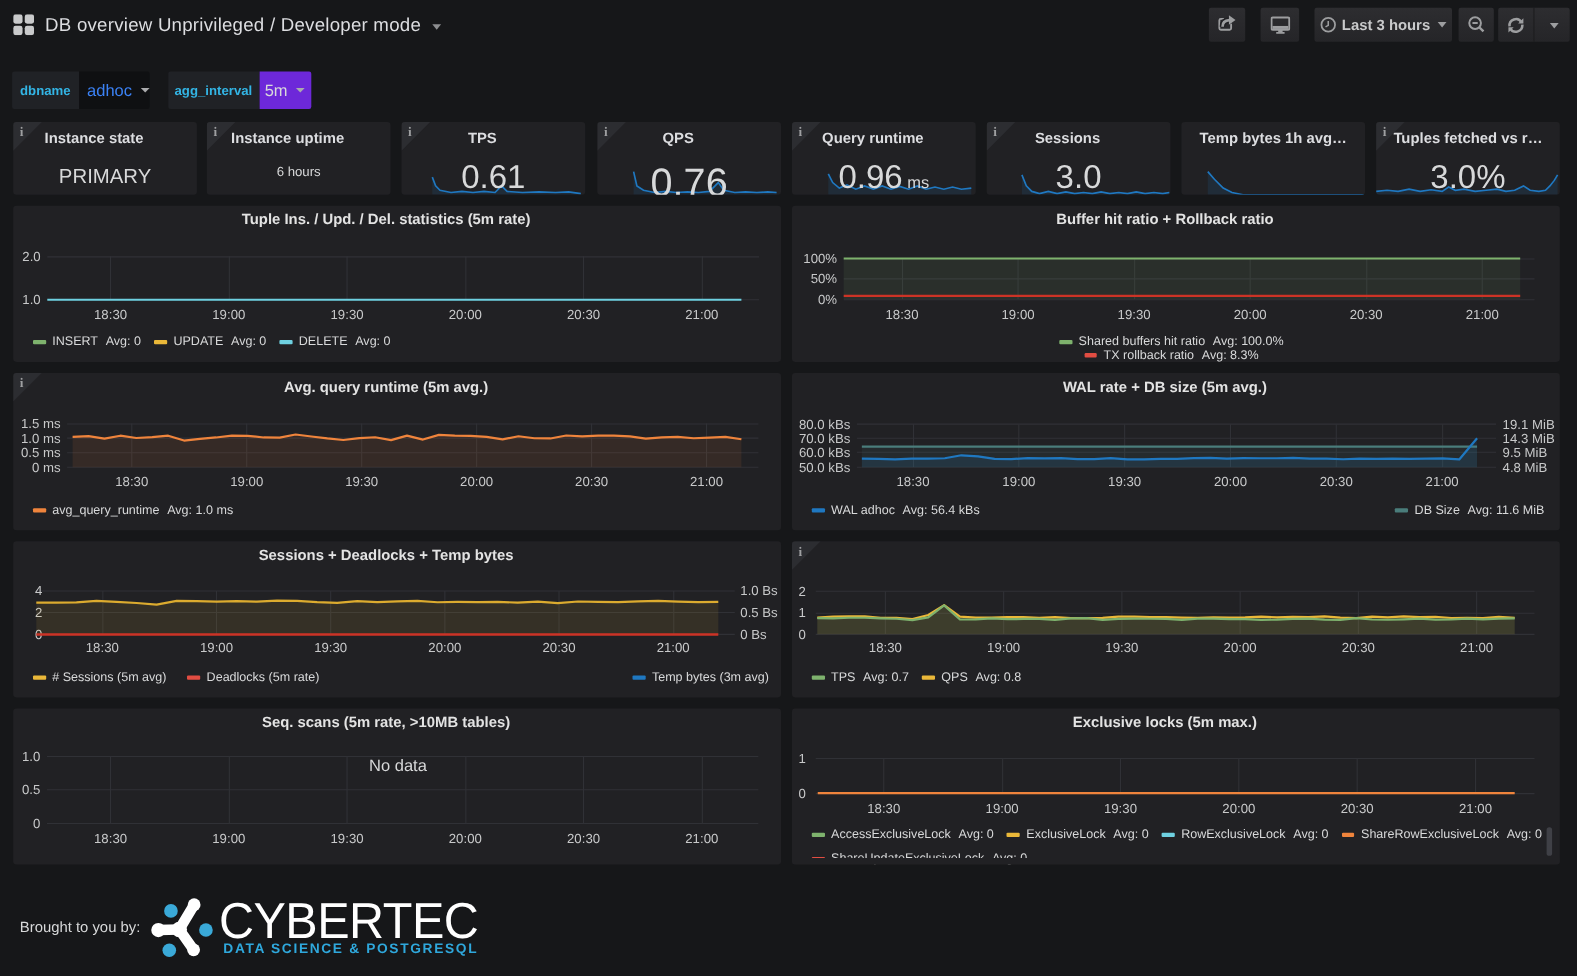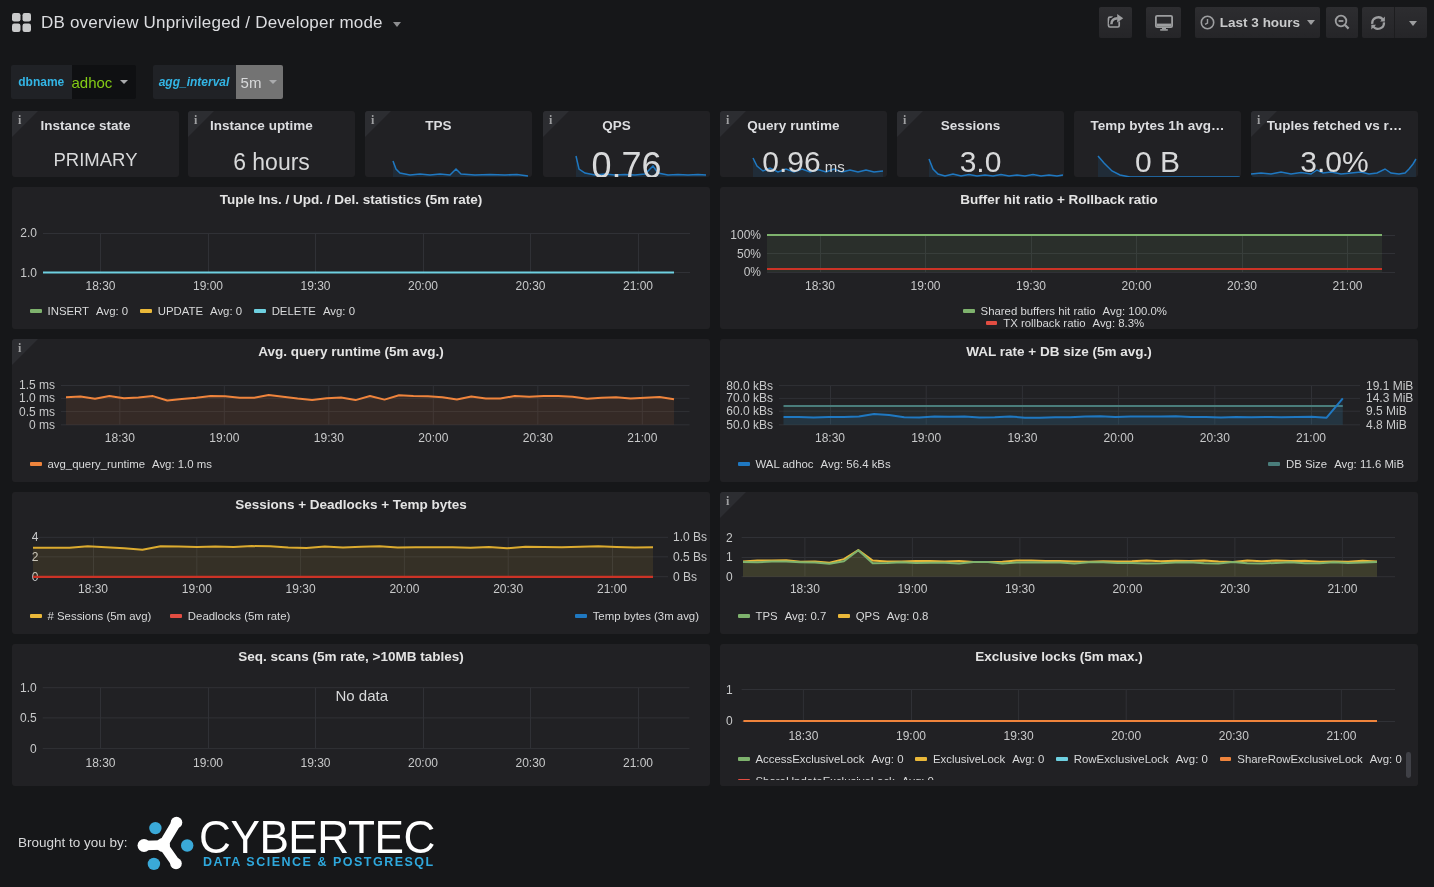--- a/index.html
+++ b/index.html
@@ -56,41 +56,42 @@
 <svg width="16" height="16" viewBox="0 0 16 16" style="margin-left:8px">
 <path d="M2.3 8.9 A 5.9 5.9 0 0 1 13.2 5.2" stroke="#9d9ea0" stroke-width="2.3" fill="none"></path>
 <path d="M13.9 7.3 A 5.9 5.9 0 0 1 3.0 11.0" stroke="#9d9ea0" stroke-width="2.3" fill="none"></path>
 <path d="M14.9 1.6 L14.9 6.4 L10.1 6.4 Z" fill="#9d9ea0"></path>
 <path d="M1.3 14.6 L1.3 9.8 L6.1 9.8 Z" fill="#9d9ea0"></path>
 </svg>
 <span style="position:absolute;left:31.5px;top:0px;bottom:0px;width:1px;background:#1d1d1f;"></span>
 <span style="position:absolute;right:10px;top:14px;width:0;height:0;border-left:4.3px solid transparent;border-right:4.3px solid transparent;border-top:5px solid #9d9ea0;"></span>
   </div>
 <div style="position:absolute;left:11px;top:65px;height:34px;background:#202226;border-radius:2px 0 0 2px;width:60.5px;display:flex;align-items:center;justify-content:center;font-size:12px;font-weight:700;color:#33b5e5;">dbname</div>
-<div style="position:absolute;left:71.5px;top:65px;height:34px;background:#0f1012;border-radius:0 2px 2px 0;width:64.5px;display:flex;align-items:center;justify-content:flex-start;font-size:15px;color:#84cc16;">adhoc<span style="display:inline-block;margin-left:8px;width:0;height:0;border-left:4px solid transparent;border-right:4px solid transparent;border-top:4.5px solid #aaabad;"></span></div>
-<div style="position:absolute;left:152.5px;top:65px;height:34px;background:#202226;border-radius:2px 0 0 2px;width:83px;display:flex;align-items:center;justify-content:center;font-size:12px;font-weight:700;color:#33b5e5;font-style:italic;">agg_interval</div>
-<div style="position:absolute;left:235.5px;top:65px;height:34px;background:#737373;border-radius:0 2px 2px 0;width:47px;display:flex;align-items:center;justify-content:center;font-size:15px;color:#d8d9da;">5m<span style="display:inline-block;margin-left:8px;width:0;height:0;border-left:4px solid transparent;border-right:4px solid transparent;border-top:4.5px solid #aaabad;"></span></div>
+<div style="position:absolute;left:71.5px;top:65px;height:34px;background:#0f1012;border-radius:0 2px 2px 0;width:64.5px;display:flex;align-items:center;justify-content:flex-end;font-size:15px;color:#3b82f6;">adhoc<span style="display:inline-block;margin-left:8px;width:0;height:0;border-left:4px solid transparent;border-right:4px solid transparent;border-top:4.5px solid #aaabad;"></span></div>
+<div style="position:absolute;left:152.5px;top:65px;height:34px;background:#202226;border-radius:2px 0 0 2px;width:83px;display:flex;align-items:center;justify-content:center;font-size:12px;font-weight:700;color:#33b5e5;">agg_interval</div>
+<div style="position:absolute;left:235.5px;top:65px;height:34px;background:#6d28d9;border-radius:0 2px 2px 0;width:47px;display:flex;align-items:center;justify-content:center;font-size:15px;color:#d8d9da;">5m<span style="display:inline-block;margin-left:8px;width:0;height:0;border-left:4px solid transparent;border-right:4px solid transparent;border-top:4.5px solid #aaabad;"></span></div>
 <div class="panel" style="left:12px;top:111px;width:167px;height:66px;overflow:hidden;">
     <div class="stitle">Instance state</div>
     <div class="sval" style="top:38px;font-size:18.5px;">PRIMARY</div>
     <div style="position:absolute;top:0;left:0;width:0;height:0;border-top:26px solid #2c2d31;border-right:26px solid transparent;"></div>
     <div style="position:absolute;top:2px;left:6px;font-family:'Liberation Serif',serif;font-weight:700;font-size:12px;color:#9fa0a2;">i</div>
   </div>
 <div class="panel" style="left:188px;top:111px;width:167px;height:66px;overflow:hidden;">
     <div class="stitle">Instance uptime</div>
-    <div class="sval" style="top:38px;font-size:23px;">6 hours</div>
+    <div class="sval" style="top:38px;font-size:12px;">6 hours</div>
     <div style="position:absolute;top:0;left:0;width:0;height:0;border-top:26px solid #2c2d31;border-right:26px solid transparent;"></div>
     <div style="position:absolute;top:2px;left:6px;font-family:'Liberation Serif',serif;font-weight:700;font-size:12px;color:#9fa0a2;">i</div>
   </div>
 <div class="panel" style="left:365px;top:111px;width:167px;height:66px;overflow:hidden;">
     <svg style="position:absolute;left:0;top:0" width="167" height="66">
       <path d="M28.0,50.0 L31.0,58.0 L35.0,62.0 L45.0,64.0 L55.0,63.0 L65.0,64.0 L75.0,63.0 L85.0,64.0 L91.0,58.0 L96.0,63.0 L110.0,64.0 L125.0,63.5 L140.0,64.0 L152.0,63.5 L163.0,65.0 L163.0,66.0 L28.0,66.0 Z" fill="rgba(31,120,193,0.13)"></path>
       <path d="M28.0,50.0 L31.0,58.0 L35.0,62.0 L45.0,64.0 L55.0,63.0 L65.0,64.0 L75.0,63.0 L85.0,64.0 L91.0,58.0 L96.0,63.0 L110.0,64.0 L125.0,63.5 L140.0,64.0 L152.0,63.5 L163.0,65.0" stroke="#1f78c1" stroke-width="1.5" fill="none"></path>
     </svg>
     <div class="stitle">TPS</div>
+    <div class="sval" style="top:34px;font-size:30px;">0.61</div>
     <div style="position:absolute;top:0;left:0;width:0;height:0;border-top:26px solid #2c2d31;border-right:26px solid transparent;"></div>
     <div style="position:absolute;top:2px;left:6px;font-family:'Liberation Serif',serif;font-weight:700;font-size:12px;color:#9fa0a2;">i</div>
   </div>
 <div class="panel" style="left:543px;top:111px;width:167px;height:66px;overflow:hidden;">
     <svg style="position:absolute;left:0;top:0" width="167" height="66">
       <path d="M33.0,45.0 L36.0,58.0 L42.0,62.0 L52.0,64.0 L62.0,63.0 L72.0,64.0 L82.0,63.5 L92.0,64.0 L102.0,63.0 L110.0,55.0 L115.0,62.0 L125.0,64.0 L135.0,63.5 L145.0,64.0 L155.0,63.5 L163.0,64.0 L163.0,66.0 L33.0,66.0 Z" fill="rgba(31,120,193,0.13)"></path>
       <path d="M33.0,45.0 L36.0,58.0 L42.0,62.0 L52.0,64.0 L62.0,63.0 L72.0,64.0 L82.0,63.5 L92.0,64.0 L102.0,63.0 L110.0,55.0 L115.0,62.0 L125.0,64.0 L135.0,63.5 L145.0,64.0 L155.0,63.5 L163.0,64.0" stroke="#1f78c1" stroke-width="1.5" fill="none"></path>
     </svg>
     <div class="stitle">QPS</div>
     <div class="sval" style="top:34px;font-size:36px;">0.76</div>
@@ -116,21 +117,20 @@
     <div class="sval" style="top:34px;font-size:30px;">3.0</div>
     <div style="position:absolute;top:0;left:0;width:0;height:0;border-top:26px solid #2c2d31;border-right:26px solid transparent;"></div>
     <div style="position:absolute;top:2px;left:6px;font-family:'Liberation Serif',serif;font-weight:700;font-size:12px;color:#9fa0a2;">i</div>
   </div>
 <div class="panel" style="left:1074px;top:111px;width:167px;height:66px;overflow:hidden;">
     <svg style="position:absolute;left:0;top:0" width="167" height="66">
       <path d="M24.0,45.0 L30.0,52.0 L38.0,60.0 L46.0,64.0 L56.0,66.0 L70.0,66.0 L90.0,66.0 L110.0,66.0 L130.0,66.0 L150.0,66.0 L166.0,66.0 L166.0,66.0 L24.0,66.0 Z" fill="rgba(31,120,193,0.13)"></path>
       <path d="M24.0,45.0 L30.0,52.0 L38.0,60.0 L46.0,64.0 L56.0,66.0 L70.0,66.0 L90.0,66.0 L110.0,66.0 L130.0,66.0 L150.0,66.0 L166.0,66.0" stroke="#1f78c1" stroke-width="1.5" fill="none"></path>
     </svg>
     <div class="stitle2">Temp bytes 1h avg…</div>
-    <div class="sval" style="top:34px;font-size:30px;">0 B</div>
   </div>
 <div class="panel" style="left:1251px;top:111px;width:167px;height:66px;overflow:hidden;">
     <svg style="position:absolute;left:0;top:0" width="167" height="66">
       <path d="M0.0,63.0 L10.0,62.0 L20.0,63.0 L30.0,61.0 L40.0,63.0 L50.0,61.5 L60.0,63.0 L66.0,59.0 L72.0,62.0 L80.0,61.0 L90.0,63.0 L100.0,62.0 L110.0,61.0 L118.0,63.0 L126.0,62.0 L134.0,58.0 L140.0,62.0 L148.0,63.0 L154.0,62.0 L158.0,58.0 L162.0,53.0 L165.0,48.0 L165.0,66.0 L0.0,66.0 Z" fill="rgba(31,120,193,0.13)"></path>
       <path d="M0.0,63.0 L10.0,62.0 L20.0,63.0 L30.0,61.0 L40.0,63.0 L50.0,61.5 L60.0,63.0 L66.0,59.0 L72.0,62.0 L80.0,61.0 L90.0,63.0 L100.0,62.0 L110.0,61.0 L118.0,63.0 L126.0,62.0 L134.0,58.0 L140.0,62.0 L148.0,63.0 L154.0,62.0 L158.0,58.0 L162.0,53.0 L165.0,48.0" stroke="#1f78c1" stroke-width="1.5" fill="none"></path>
     </svg>
     <div class="stitle2">Tuples fetched vs r…</div>
     <div class="sval" style="top:34px;font-size:30px;">3.0%</div>
     <div style="position:absolute;top:0;left:0;width:0;height:0;border-top:26px solid #2c2d31;border-right:26px solid transparent;"></div>
     <div style="position:absolute;top:2px;left:6px;font-family:'Liberation Serif',serif;font-weight:700;font-size:12px;color:#9fa0a2;">i</div>

